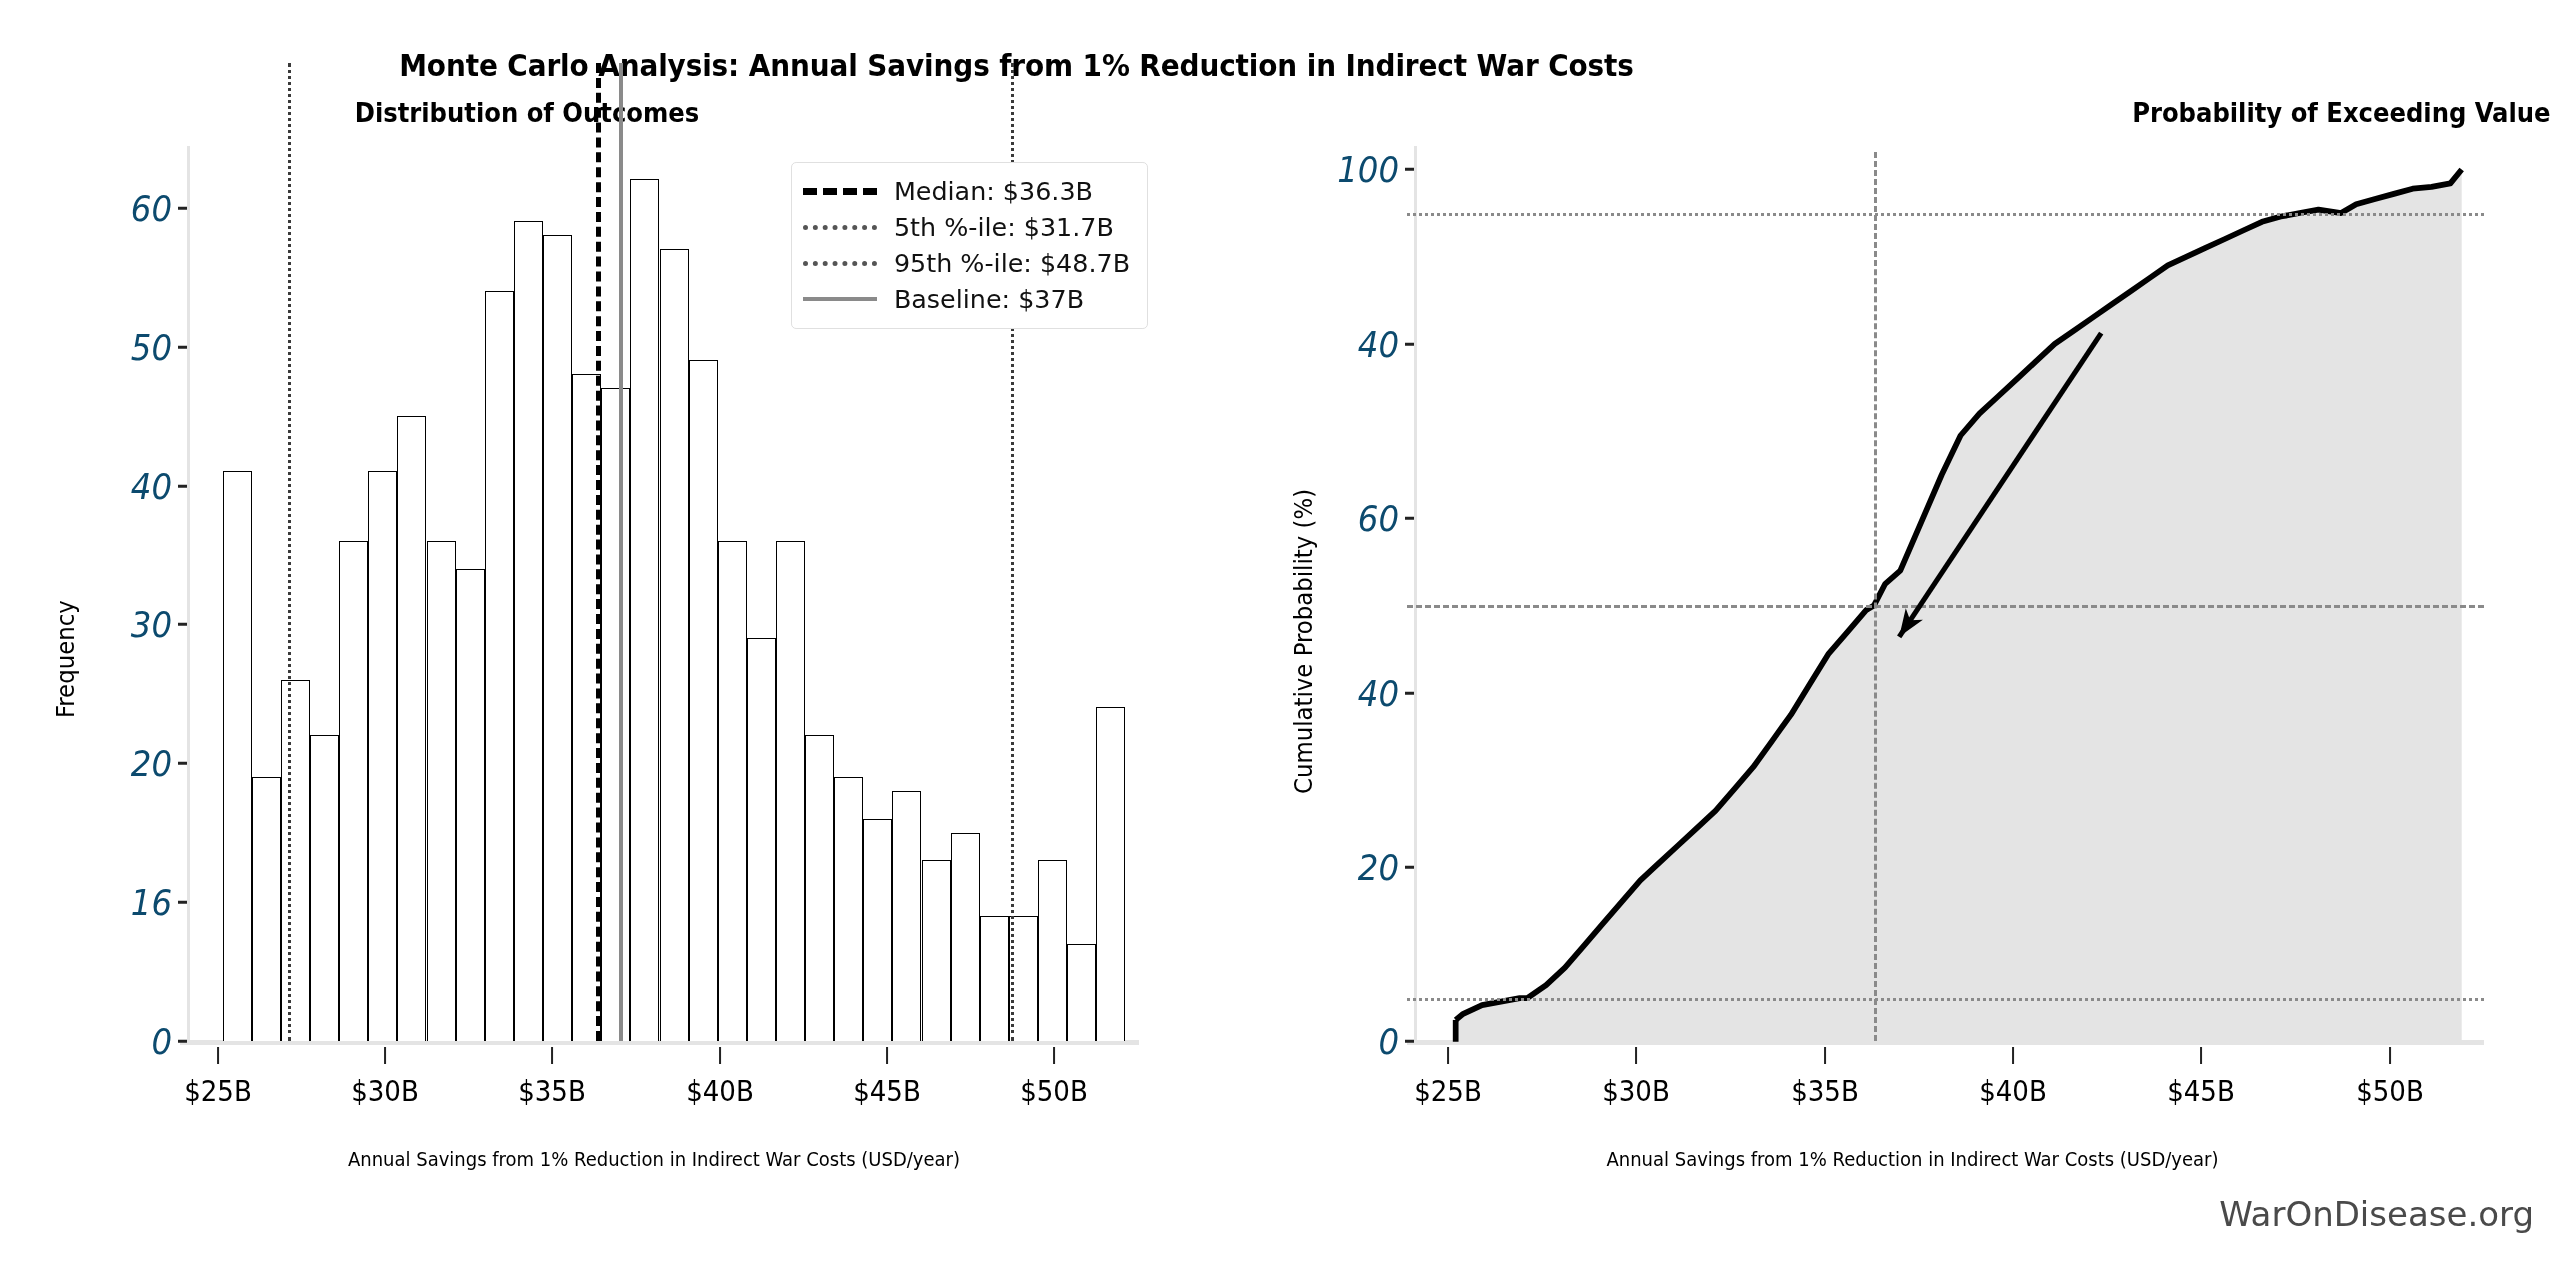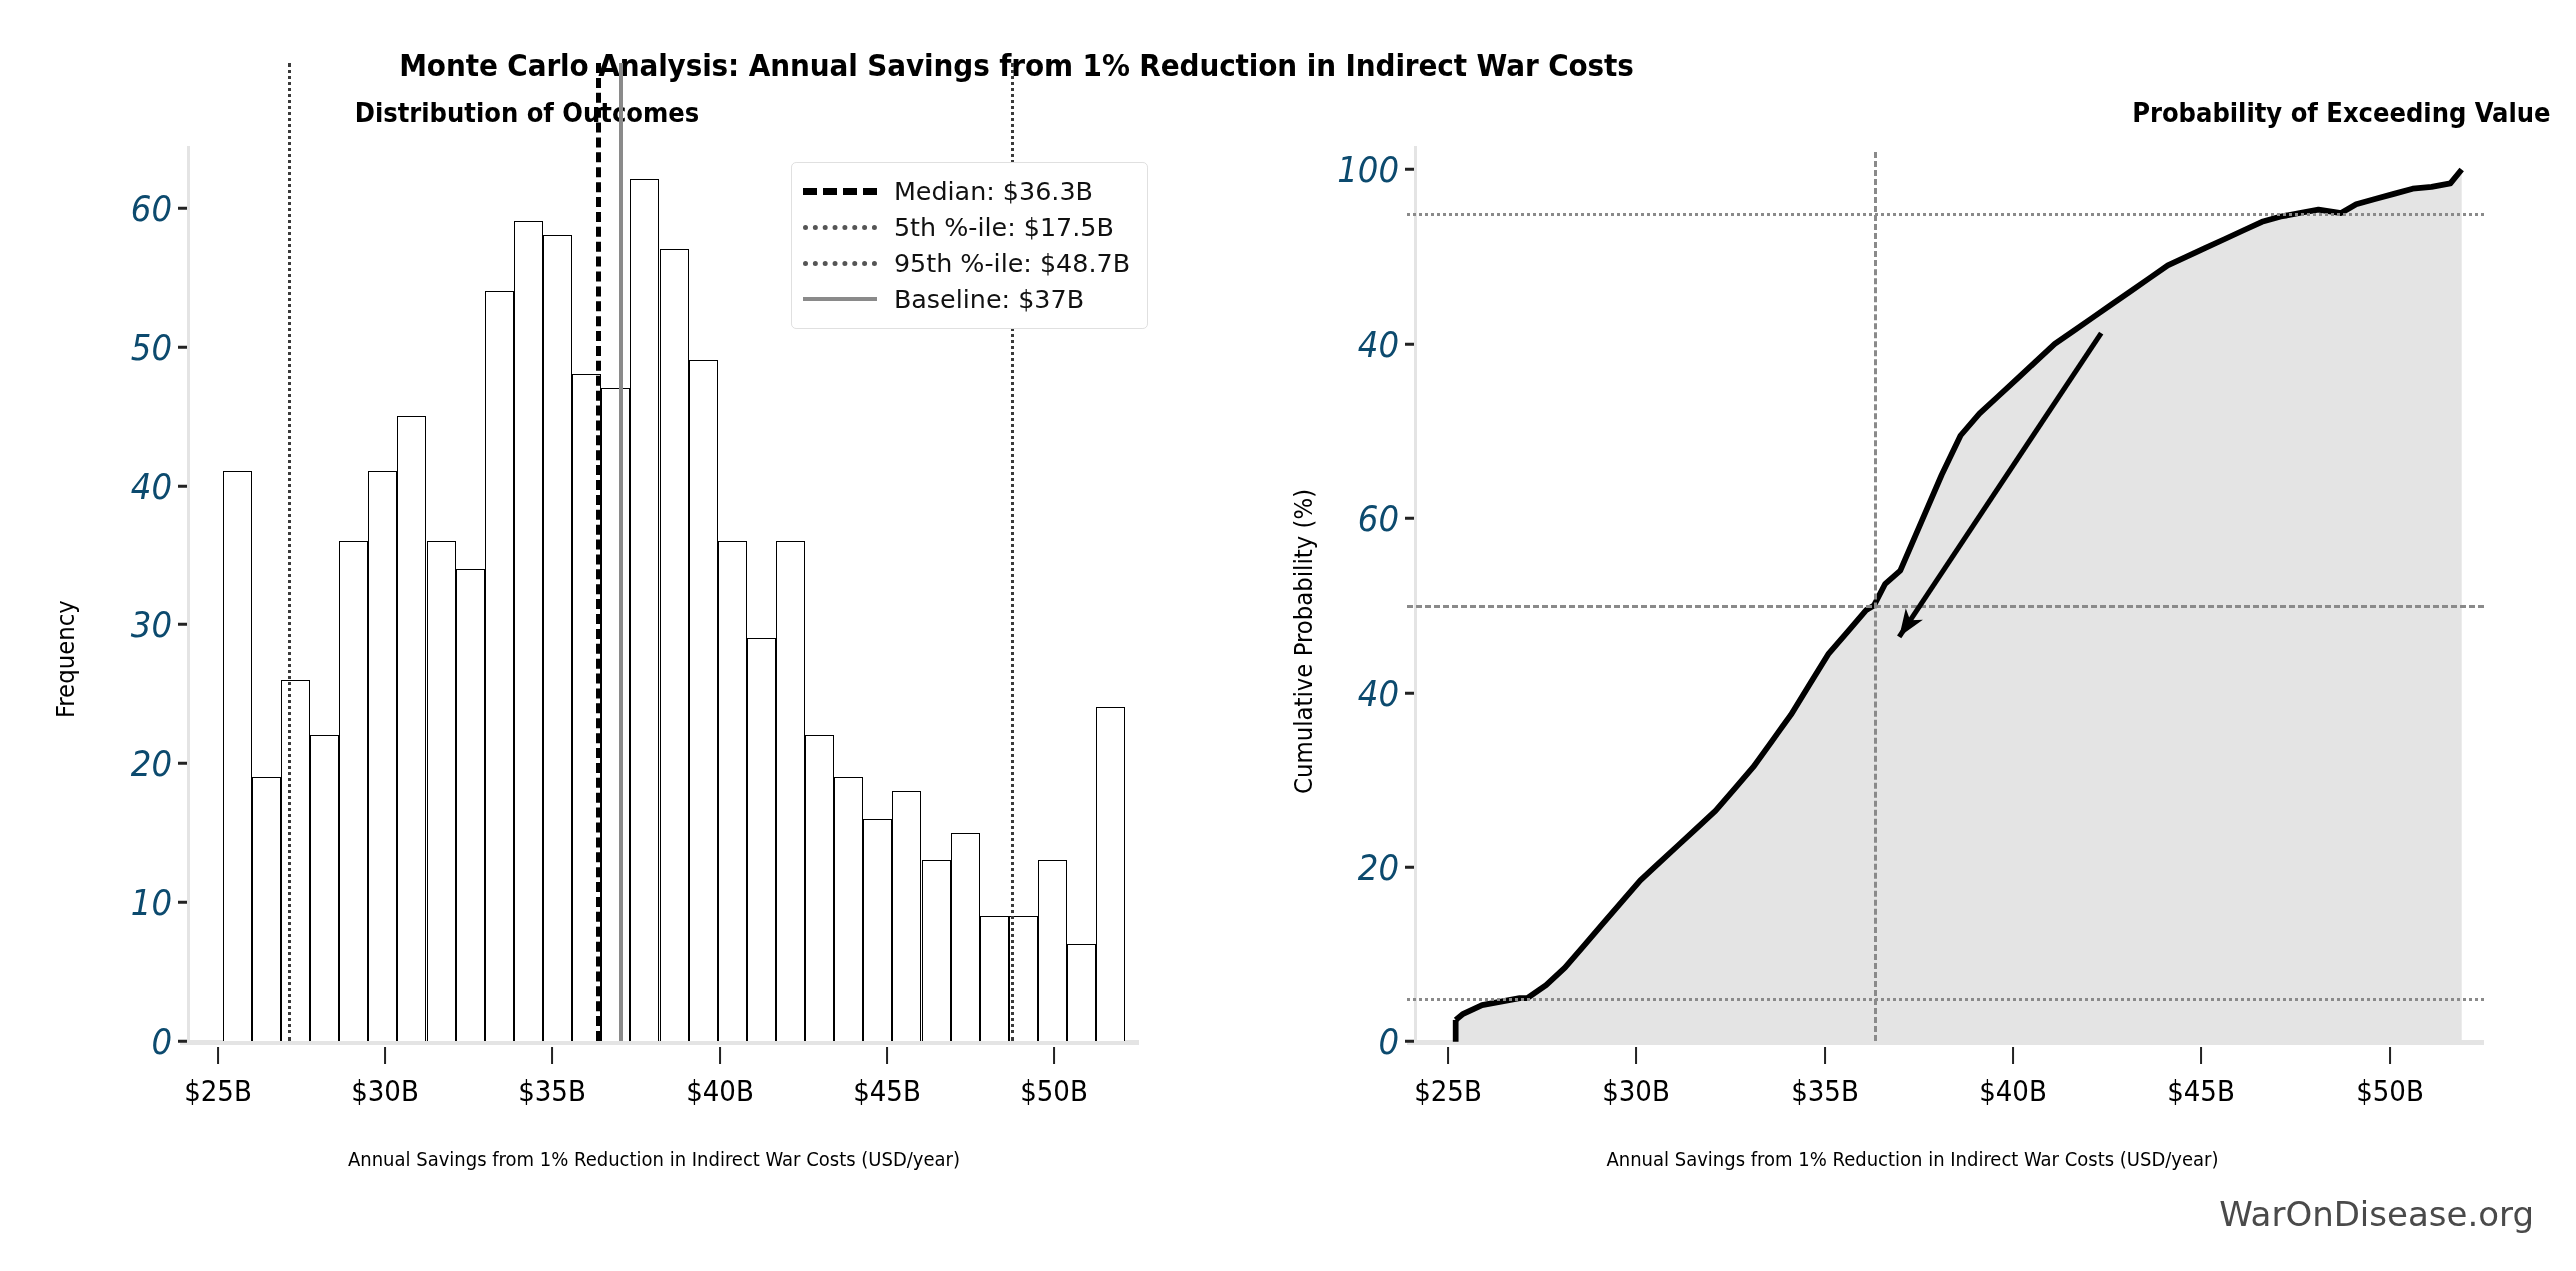--- a/index.html
+++ b/index.html
@@ -165,21 +165,21 @@
       </div>
     <div id="histRefLines">
         <div class="vline median" style="left: 405px;"></div>
         <div class="vline pct" style="left: 97px;"></div>
         <div class="vline pct" style="left: 820px;"></div>
         <div class="vline baseline" style="left: 428px;"></div>
       </div>
     <div id="ytL">
         <div class="ytick" style="top: 889px;">0</div>
         <div class="ytickmark" style="top: 889px;"></div>
-        <div class="ytick" style="top: 750px;">10</div>
+        <div class="ytick" style="top: 750px;">16</div>
         <div class="ytickmark" style="top: 750px;"></div>
         <div class="ytick" style="top: 611px;">20</div>
         <div class="ytickmark" style="top: 611px;"></div>
         <div class="ytick" style="top: 472px;">30</div>
         <div class="ytickmark" style="top: 472px;"></div>
         <div class="ytick" style="top: 334px;">40</div>
         <div class="ytickmark" style="top: 334px;"></div>
         <div class="ytick" style="top: 195px;">50</div>
         <div class="ytickmark" style="top: 195px;"></div>
         <div class="ytick" style="top: 56px;">60</div>
@@ -200,21 +200,21 @@
         <div class="xtickmark" style="left: 863px;"></div>
       </div>
 
     <div class="legend">
       <div class="legend-row">
         <span class="legend-key k-median"></span>
         <span class="legend-label">Median: $36.3B</span>
       </div>
       <div class="legend-row">
         <span class="legend-key k-dot"></span>
-        <span class="legend-label">5th %-ile: $17.5B</span>
+        <span class="legend-label">5th %-ile: $31.7B</span>
       </div>
       <div class="legend-row">
         <span class="legend-key k-dot"></span>
         <span class="legend-label">95th %-ile: $48.7B</span>
       </div>
       <div class="legend-row">
         <span class="legend-key k-solid"></span>
         <span class="legend-label">Baseline: $37B</span>
       </div>
     </div>

